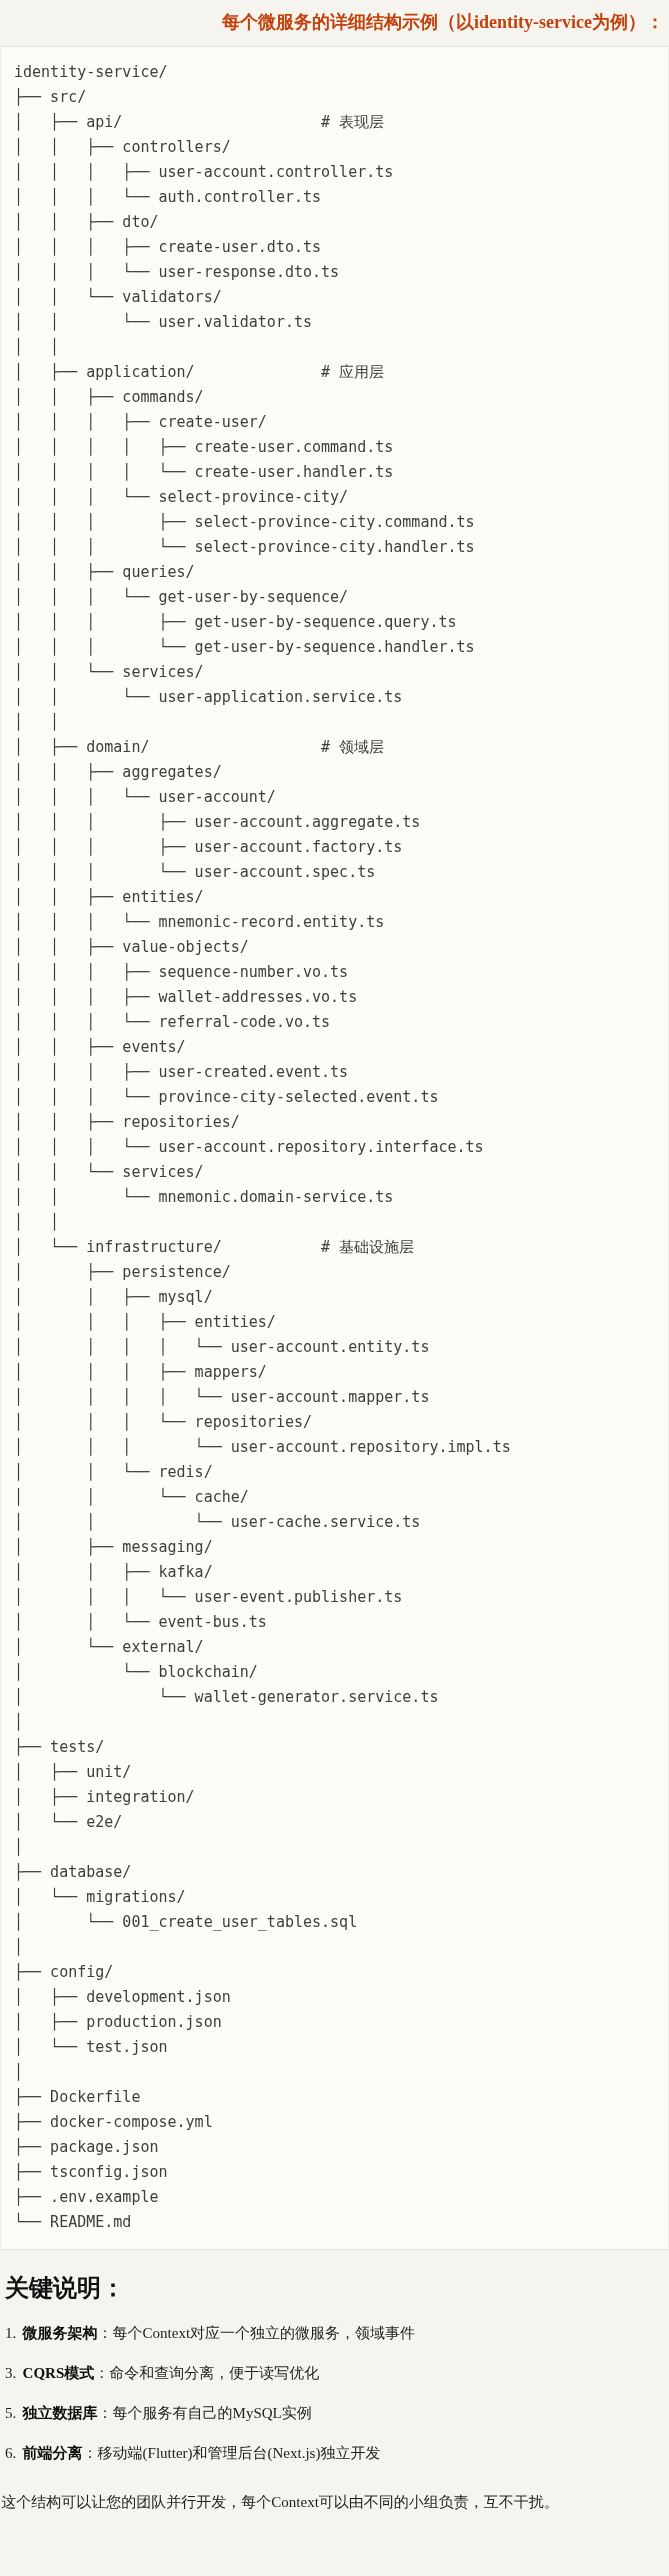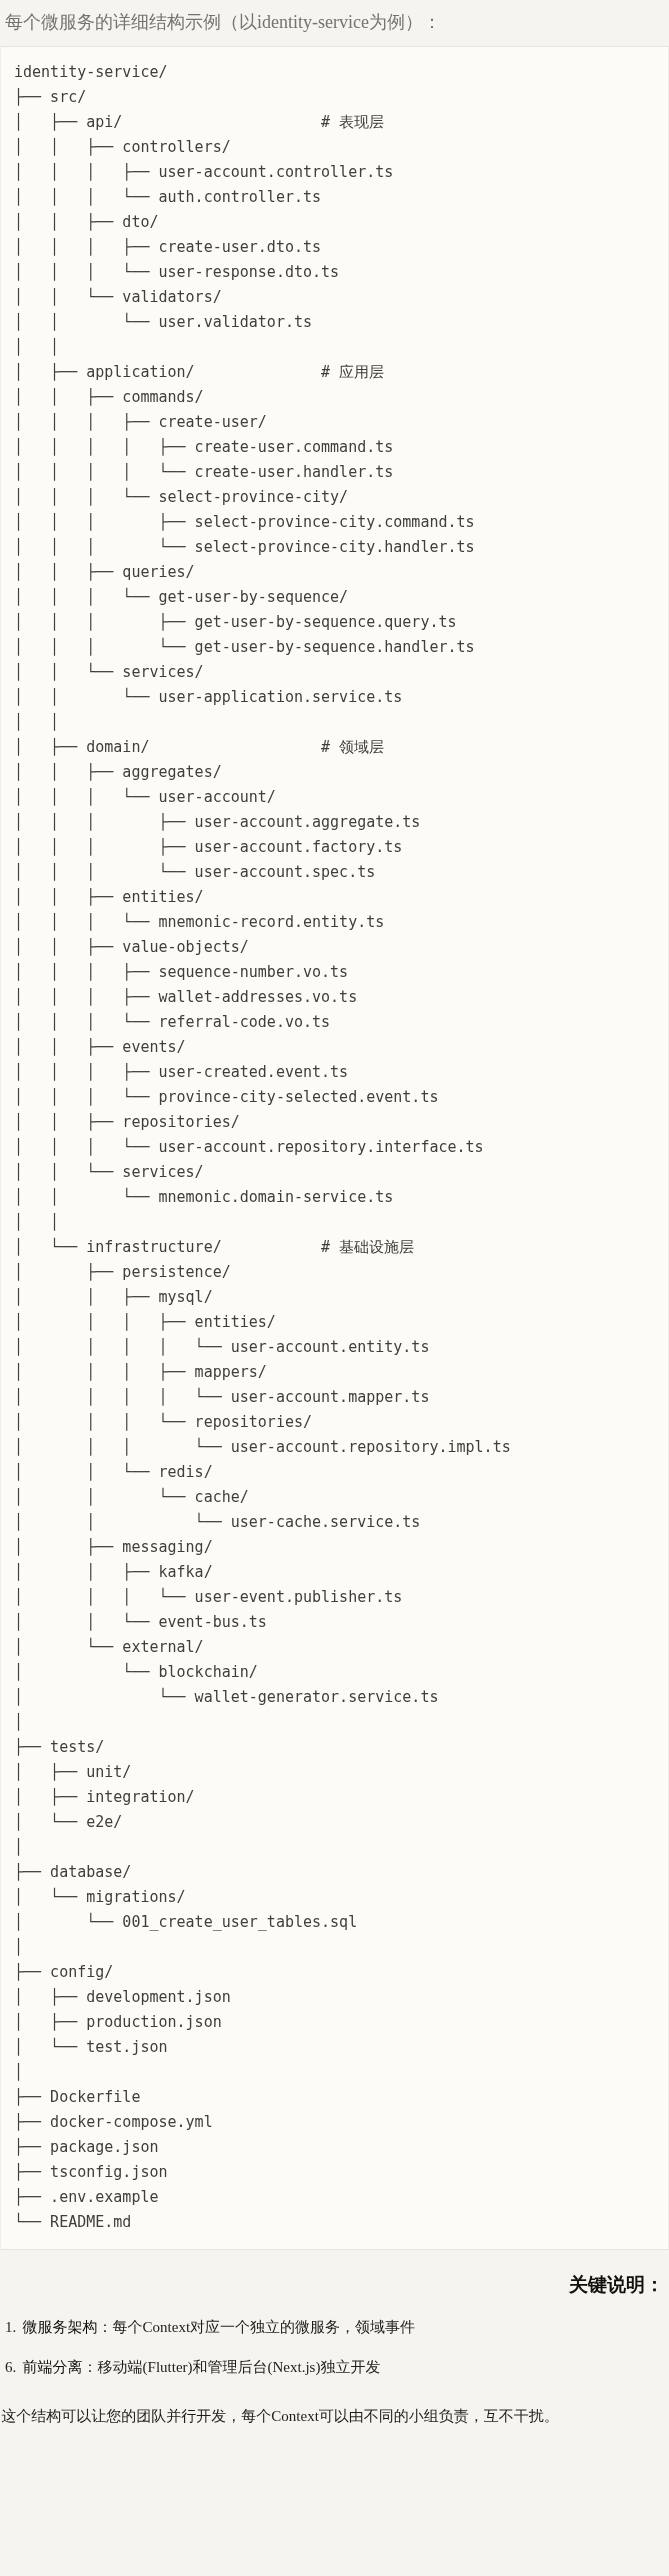--- a/index.html
+++ b/index.html
@@ -9,25 +9,26 @@
     color: #1d1d1b;
     font-family: "Liberation Serif", serif;
   }
   .page {
     width: 669px;
     margin: 0;
     box-sizing: border-box;
   }
   .page-title {
     font-size: 18px;
-    font-weight: normal;
+    font-weight: bold;
     line-height: 25px;
     padding: 10px 5px 11.3px 5px;
     margin: 0;
-    color: #737373;
+    color: #c2410c;
+    text-align: right;
   }
   pre.tree-block {
     margin: 0;
     box-sizing: border-box;
     width: 669px;
     background: #fcfbf7;
     border-top: 0.6px solid #e5e3db;
     border-bottom: 0.6px solid #e5e3db;
     border-left: 0.6px solid #efeee8;
     border-right: 0.6px solid #efeee8;
@@ -36,40 +37,39 @@
     font-size: 15px;
     line-height: 25px;
     color: #3e3e3b;
     white-space: pre;
     overflow: hidden;
   }
   .notes {
     padding: 0 0 19px 0;
   }
   .notes-heading {
-    font-size: 19px;
+    font-size: 24px;
     font-weight: bold;
     margin: 22.5px 0 19px 0;
     padding: 0 5px;
     color: #111110;
-    text-align: right;
   }
   .note-item {
     font-size: 15px;
     line-height: 21px;
     margin: 0 0 19px 0;
     padding: 0 5px;
     white-space: nowrap;
   }
   .note-num {
     display: inline-block;
     margin-right: 6.3px;
   }
   .note-term {
-    font-weight: normal;
+    font-weight: bold;
     color: #0f0f0d;
   }
   .closing-paragraph {
     font-size: 15px;
     line-height: 21px;
     margin: 27.5px 0 0 0;
     padding: 0 1.3px;
     white-space: nowrap;
   }
 </style>
@@ -170,22 +170,28 @@
 
   <div class="notes">
 
     <h2 class="notes-heading">关键说明：</h2>
 
     <div class="note-item">
       <span class="note-num">1.</span><span class="note-term">微服务架构</span><span class="note-desc">：每个Context对应一个独立的微服务，领域事件</span>
     </div>
 
 
+    <div class="note-item">
+      <span class="note-num">3.</span><span class="note-term">CQRS模式</span><span class="note-desc">：命令和查询分离，便于读写优化</span>
+    </div>
 
 
+    <div class="note-item">
+      <span class="note-num">5.</span><span class="note-term">独立数据库</span><span class="note-desc">：每个服务有自己的MySQL实例</span>
+    </div>
 
     <div class="note-item">
       <span class="note-num">6.</span><span class="note-term">前端分离</span><span class="note-desc">：移动端(Flutter)和管理后台(Next.js)独立开发</span>
     </div>
 
     <p class="closing-paragraph">这个结构可以让您的团队并行开发，每个Context可以由不同的小组负责，互不干扰。</p>
 
   </div>
 </div>
 

